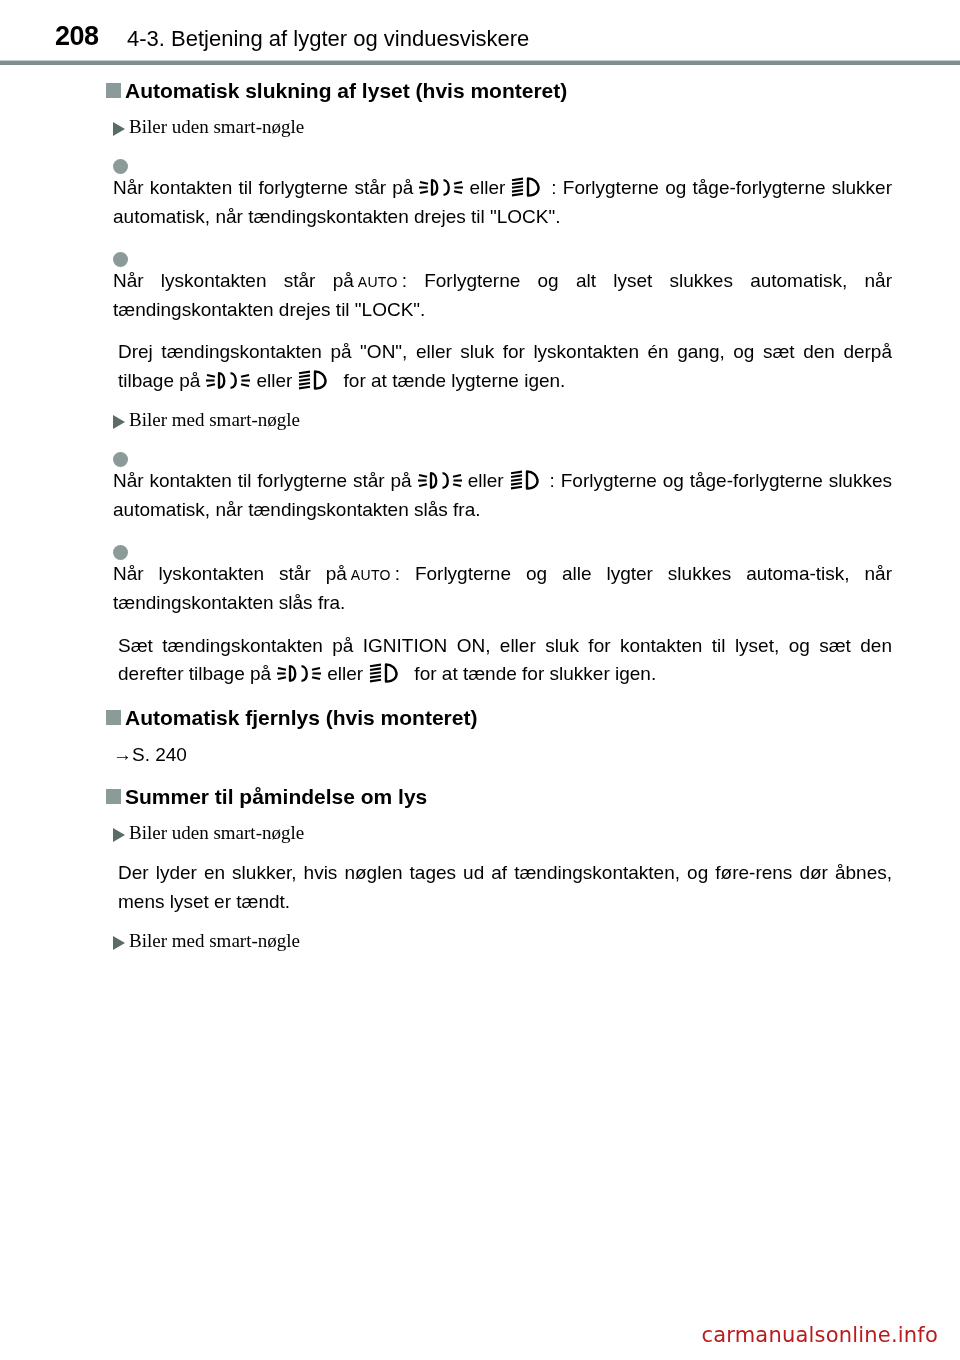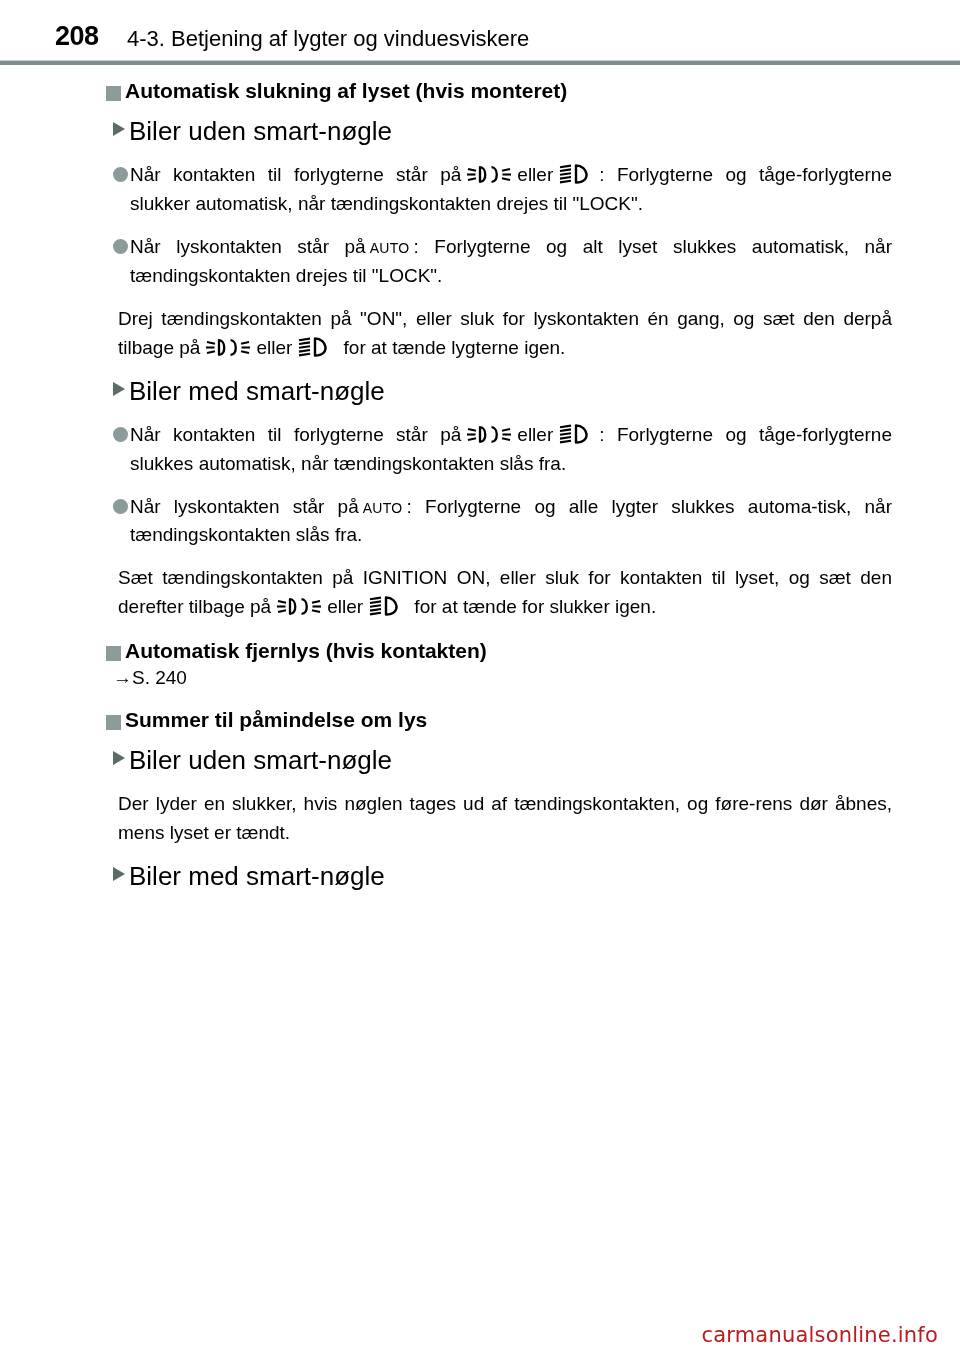--- a/index.html
+++ b/index.html
@@ -56,21 +56,21 @@
   .content {
     position: absolute;
     left: 0;
     top: 62px;
     width: 960px;
   }
 
   
   .sec-head {
     display: flex;
-    align-items: center;
+    align-items: flex-start;
     margin-left: 92px;
     margin-right: 60px;
     margin-top: 16px;
     padding-left: 14px;
   }
   .sq-bullet {
     width: 15px;
     height: 15px;
     background: #8b9b99;
     flex: 0 0 auto;
@@ -95,31 +95,33 @@
     width: 0;
     height: 0;
     border-left: 12px solid #5b6b68;
     border-top: 7px solid transparent;
     border-bottom: 7px solid transparent;
     flex: 0 0 auto;
     margin-top: 6px;
     margin-right: 4px;
   }
   .sub-head-text {
-    font-size: 26px;
+    font-size: 19px;
     line-height: 1.2;
+    font-family: Liberation Serif, serif;
   }
 
   
   .dot-item {
     display: flex;
     align-items: flex-start;
     margin-left: 113px;
     margin-right: 68px;
     margin-top: 14px;
+    flex-direction: column;
   }
   .dot-bullet {
     width: 15px;
     height: 15px;
     border-radius: 50%;
     background: #8b9b99;
     flex: 0 0 auto;
     margin-top: 6px;
     margin-right: 2px;
   }
@@ -137,21 +139,21 @@
     font-size: 19px;
     line-height: 1.52;
   }
   .para.justify, .dot-body.justify {
     text-align: justify;
     text-align-last: left;
   }
 
   .ref-line {
     margin-left: 113px;
-    margin-top: 3px;
+    margin-top: 13px;
     font-size: 19px;
     line-height: 1.3;
   }
   .arrow-glyph {
     font-size: 19px;
   }
 
   
   .sym {
     display: inline-block;
@@ -289,21 +291,21 @@
         <path d="M18 1.5 C30 1.5 34 18.5 18 18.5 Z" fill="none" stroke="#000" stroke-width="2.4" stroke-linejoin="round"></path>
         <path d="M2 3.2 L13 1.6" stroke="#000" stroke-width="2.1"></path>
         <path d="M2 7.0 L13 5.4" stroke="#000" stroke-width="2.1"></path>
         <path d="M2 10.8 L13 9.2" stroke="#000" stroke-width="2.1"></path>
         <path d="M2 14.6 L13 13.0" stroke="#000" stroke-width="2.1"></path>
         <path d="M2 18.4 L13 16.8" stroke="#000" stroke-width="2.1"></path>
       </svg></span>&nbsp;<span>for at tænde for slukker igen.</span></div>
 
   <div class="sec-head">
     <span class="sq-bullet"></span>
-    <span class="sec-head-text">Automatisk fjernlys (hvis kontakten)</span>
+    <span class="sec-head-text">Automatisk fjernlys (hvis monteret)</span>
   </div>
   <div class="ref-line">
     <span class="arrow-glyph">→S. 240</span>
   </div>
 
   <div class="sec-head">
     <span class="sq-bullet"></span>
     <span class="sec-head-text">Summer til påmindelse om lys</span>
   </div>
 

